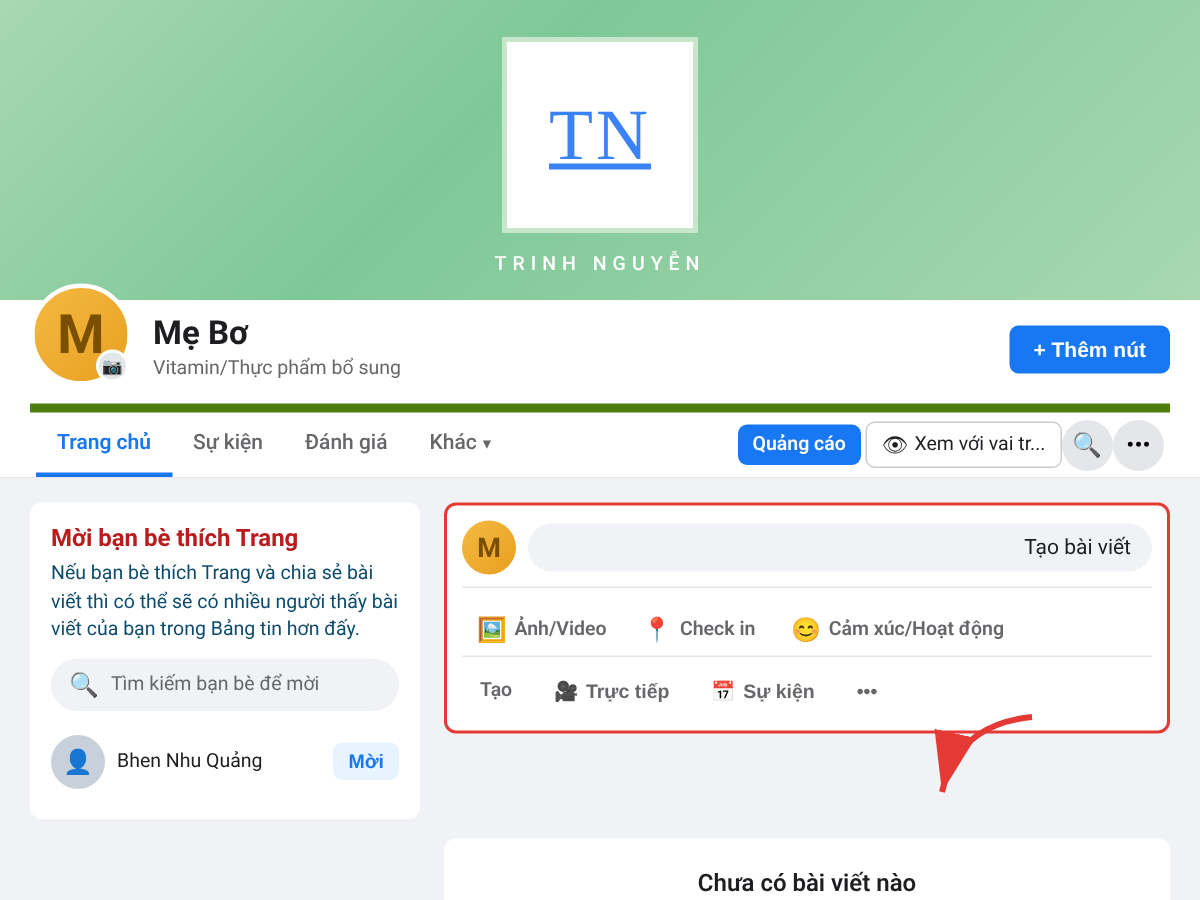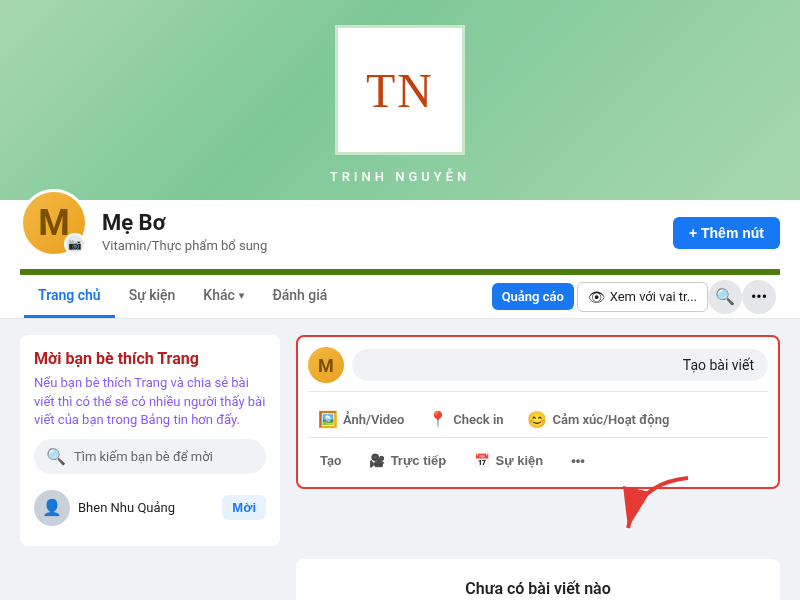--- a/index.html
+++ b/index.html
@@ -22,23 +22,24 @@
       border: 3px solid #c8e6c9;
       display: flex;
       flex-direction: column;
       align-items: center;
       justify-content: center;
       margin-top: -20px;
     }
     .cover-logo-letters {
       font-size: 48px;
       font-weight: 300;
-      color: #c2410c;
+      color: #3b82f6;
       letter-spacing: 2px;
       font-family: serif;
+      text-decoration: underline;
     }
     .cover-brand-name {
       position: absolute;
       bottom: 16px;
       left: 50%;
       transform: translateX(-50%);
       color: white;
       font-size: 13px;
       letter-spacing: 4px;
       font-weight: 500;
@@ -206,21 +207,21 @@
       padding: 14px;
     }
     .invite-title {
       font-size: 16px;
       font-weight: 700;
       color: #b91c1c;
       margin-bottom: 6px;
     }
     .invite-desc {
       font-size: 13px;
-      color: #8b5cf6;
+      color: #0c4a6e;
       line-height: 1.4;
       margin-bottom: 10px;
     }
     .search-friends {
       display: flex;
       align-items: center;
       gap: 8px;
       background: #f0f2f5;
       border-radius: 20px;
       padding: 8px 12px;
@@ -389,25 +390,25 @@
       <div class="profile-category">Vitamin/Thực phẩm bổ sung</div>
     </div>
     <div class="profile-actions">
       <button class="btn-add">+ Thêm nút</button>
     </div>
   </div>
 
   <div class="nav-bar">
     <div class="nav-item active">Trang chủ</div>
     <div class="nav-item">Sự kiện</div>
+    <div class="nav-item">Đánh giá</div>
     <div class="nav-item nav-item-dropdown">
       <span>Khác</span>
       <span class="chevron">▾</span>
     </div>
-    <div class="nav-item">Đánh giá</div>
     <div class="nav-spacer"></div>
     <div class="nav-pill">Quảng cáo</div>
     <div class="nav-pill-outline">
       <span class="eye-icon">👁</span>
       <span>Xem với vai tr...</span>
     </div>
     <div class="nav-icon-btn">🔍</div>
     <div class="nav-icon-btn">•••</div>
   </div>
 </div>

